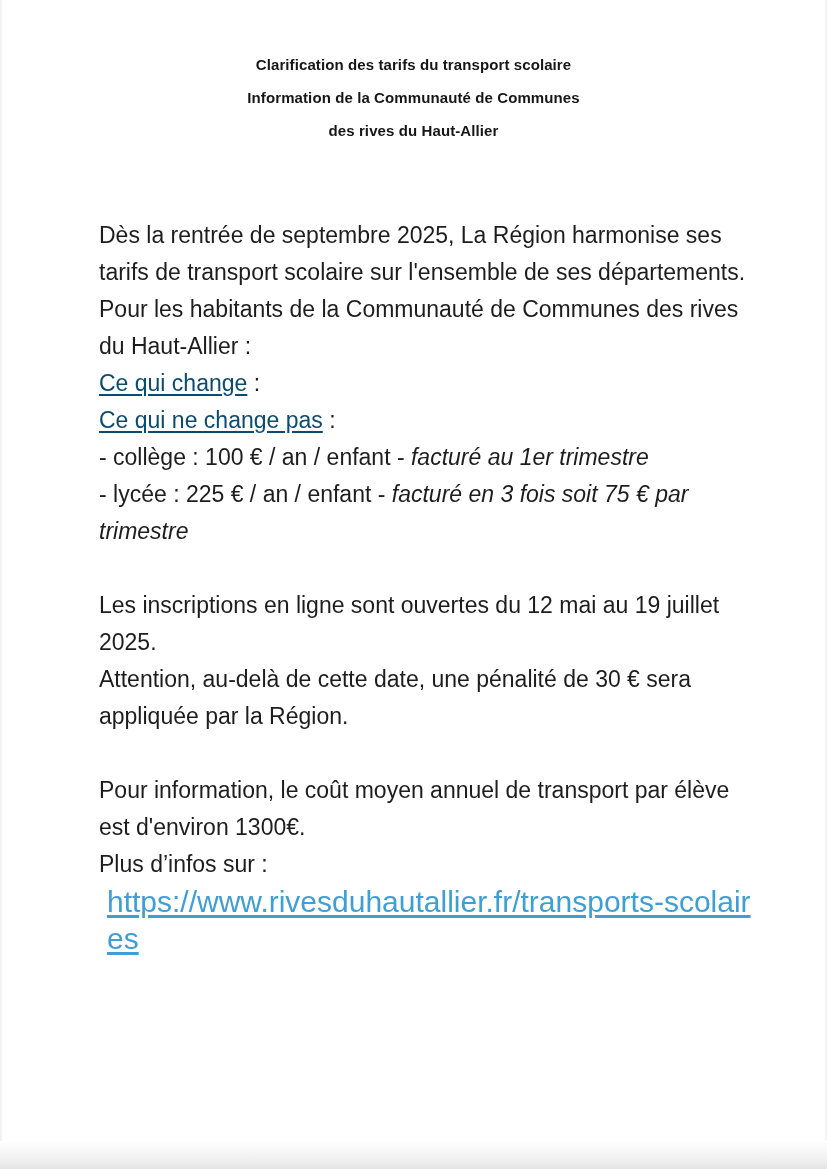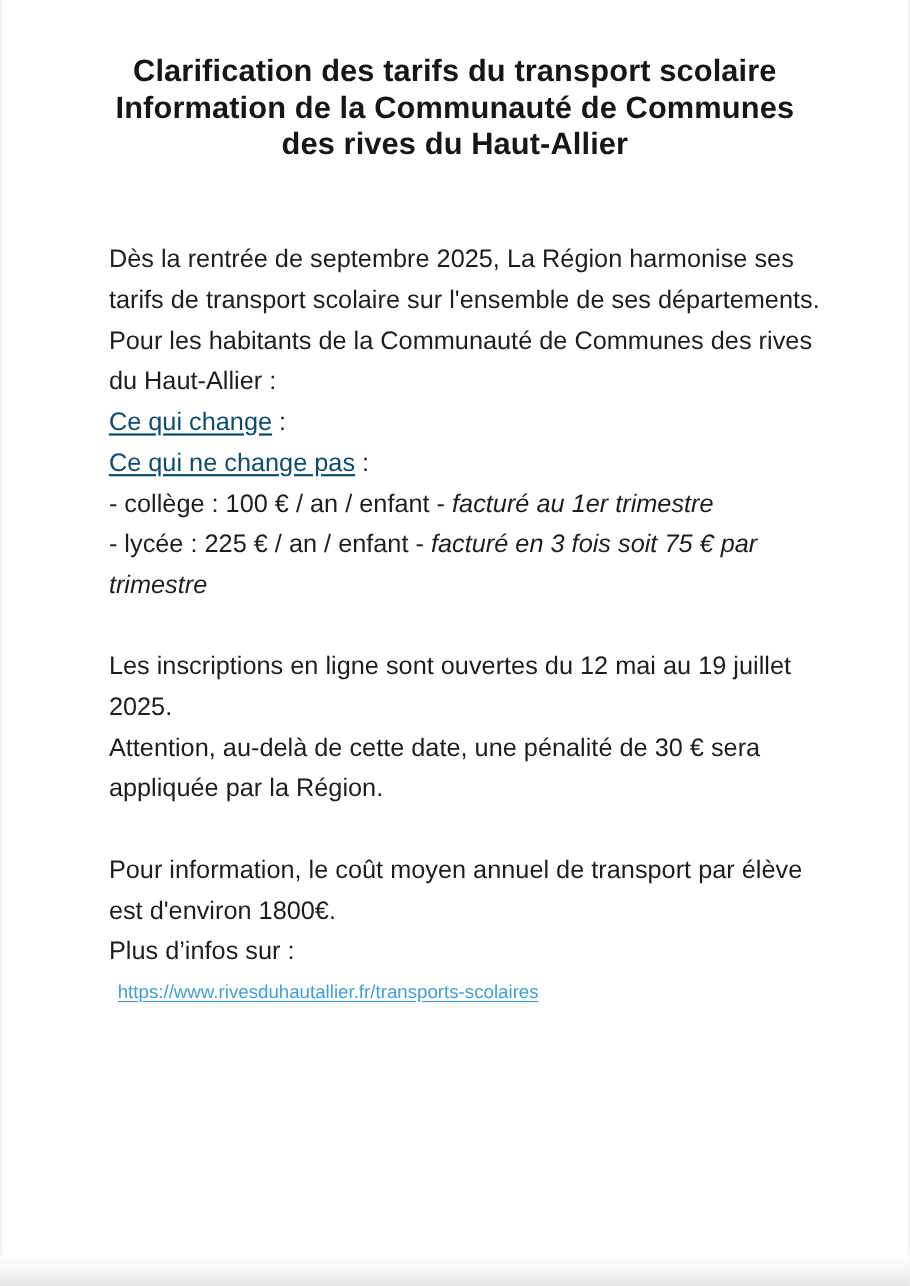--- a/index.html
+++ b/index.html
@@ -20,21 +20,21 @@
     height: 1169px;
     background: #ffffff;
     position: relative;
     box-sizing: border-box;
   }
   .title-block {
     padding-top: 48px;
     text-align: center;
   }
   .title-line {
-    font-size: 28px;
+    font-size: 15px;
     font-weight: bold;
     line-height: 33px;
     letter-spacing: 0.1px;
     color: #161616;
   }
   .body-block {
     margin-top: 70px;
     padding-left: 99px;
     padding-right: 70px;
   }
@@ -49,21 +49,21 @@
   }
   .link-underline {
     color: #0c4a6e;
     text-decoration: underline;
     text-underline-offset: 3px;
   }
   .italic {
     font-style: italic;
   }
   .url-block {
-    font-size: 17px;
+    font-size: 30px;
     line-height: 37px;
     padding-left: 8px;
   }
   .url-link {
     color: #3f9fd4;
     text-decoration: underline;
     text-underline-offset: 3px;
     word-break: break-all;
   }
   .bottom-shadow {
@@ -121,21 +121,21 @@
     <div class="para"><span>- lycée : 225 € / an / enfant - </span><span class="italic">facturé en 3 fois soit 75 € par trimestre</span></div>
 
     <div class="para-spacer"></div>
 
     <div class="para">Les inscriptions en ligne sont ouvertes du 12 mai au 19 juillet 2025.</div>
 
     <div class="para">Attention, au-delà de cette date, une pénalité de 30 € sera appliquée par la Région.</div>
 
     <div class="para-spacer"></div>
 
-    <div class="para">Pour information, le coût moyen annuel de transport par élève est d'environ 1800€.</div>
+    <div class="para">Pour information, le coût moyen annuel de transport par élève est d'environ 1300€.</div>
 
     <div class="para">Plus d’infos sur :</div>
 
     <div class="url-block"><span class="url-link">https://www.rivesduhautallier.fr/transports-scolaires</span></div>
 
   </div>
 
   <div class="bottom-shadow"></div>
 </div>
 

